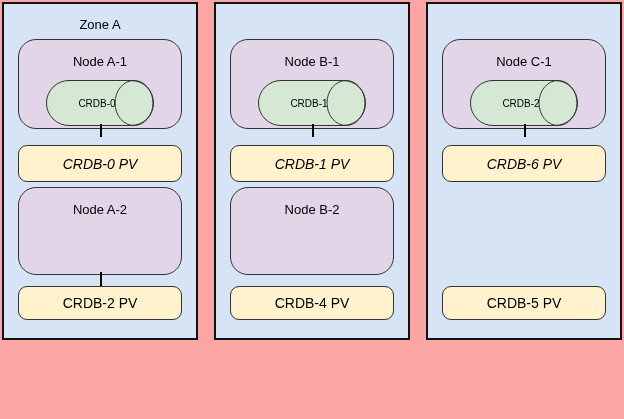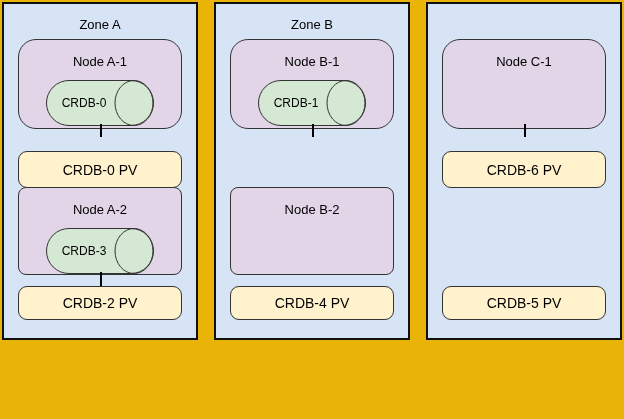--- a/index.html
+++ b/index.html
@@ -1,60 +1,60 @@
 <!DOCTYPE html>
 <html><head>
 <meta charset="utf-8">
 <style>
   html,body { margin:0; padding:0; background:#000; }
   .stage {
-    position:relative; width:624px; height:419px; background:#eab308;
+    position:relative; width:624px; height:419px; background:#fca5a5;
     font-family:"Liberation Sans", sans-serif; color:#000; overflow:hidden;
   }
   .zone {
     position:absolute; top:2px; width:196px; height:338px;
     background:#d6e4f5; border:2px solid #101010; box-sizing:border-box;
   }
   .zone-label {
     position:absolute; top:13px; left:0; width:100%;
     text-align:center; font-size:13px; line-height:15px;
   }
   .node {
     position:absolute; left:14px; width:164px;
     background:#e1d5e7; border:1px solid #333333; border-radius:18px;
     box-sizing:border-box;
   }
   .node-row1 { top:35px; height:90px; }
-  .node-row2 { top:183px; height:88px;border-radius:8px; }
+  .node-row2 { top:183px; height:88px; }
   .node-label {
     position:absolute; top:14px; left:0; width:100%;
     text-align:center; font-size:13px; line-height:15px;
   }
   .cylinder {
     position:absolute; left:27px; top:40px; width:108px; height:46px;
   }
   .cylinder svg { display:block; }
   .db-label {
-    position:absolute; left:0; top:0; width:76px; height:100%;
+    position:absolute; left:13px; top:0; width:76px; height:100%;
     display:flex; align-items:center; justify-content:center;
-    font-size:12px;
+    font-size:10px;
   }
   .connector {
     position:absolute; left:96px; width:2px; background:#000;
   }
   .connector-row1 { top:120px; height:13px; }
   .connector-row2 { top:268px; height:14px; }
   .pv {
     position:absolute; left:14px; width:164px;
     background:#fff2cc; border:1px solid #333333; border-radius:9px;
     box-sizing:border-box;
     display:flex; align-items:center; justify-content:center;
     font-size:14px;
   }
-  .pv-row1 { top:147px; height:37px; }
+  .pv-row1 { top:141px; height:37px;font-style:italic; }
   .pv-row2 { top:282px; height:34px; }
 </style>
 </head>
 <body>
 
 <div class="stage">
 
   <div class="zone" style="left:2px">
     <div class="zone-label">Zone A</div>
 
@@ -68,61 +68,63 @@
         <div class="db-label">CRDB-0</div>
       </div>
     </div>
     <div class="connector connector-row1"></div>
     <div class="pv pv-row1">
       <span>CRDB-0 PV</span>
     </div>
 
     <div class="node node-row2">
       <div class="node-label">Node A-2</div>
-      <div class="cylinder">
-        <svg width="108" height="46" viewBox="0 0 108 46">
-          <rect x="0.5" y="0.5" width="107" height="45" rx="22.5" ry="22.5" fill="#d5e8d4" stroke="#333333" stroke-width="1"></rect>
-          <ellipse cx="88" cy="23" rx="19" ry="22.5" fill="none" stroke="#333333" stroke-width="1"></ellipse>
-        </svg>
-        <div class="db-label">CRDB-3</div>
-      </div>
     </div>
     <div class="connector connector-row2"></div>
     <div class="pv pv-row2">
       <span>CRDB-2 PV</span>
     </div>
   </div>
 
   <div class="zone" style="left:214px">
-    <div class="zone-label">Zone B</div>
 
     <div class="node node-row1">
       <div class="node-label">Node B-1</div>
       <div class="cylinder">
         <svg width="108" height="46" viewBox="0 0 108 46">
           <rect x="0.5" y="0.5" width="107" height="45" rx="22.5" ry="22.5" fill="#d5e8d4" stroke="#333333" stroke-width="1"></rect>
           <ellipse cx="88" cy="23" rx="19" ry="22.5" fill="none" stroke="#333333" stroke-width="1"></ellipse>
         </svg>
         <div class="db-label">CRDB-1</div>
       </div>
     </div>
     <div class="connector connector-row1"></div>
+    <div class="pv pv-row1">
+      <span>CRDB-1 PV</span>
+    </div>
 
     <div class="node node-row2">
       <div class="node-label">Node B-2</div>
     </div>
     <div class="pv pv-row2">
       <span>CRDB-4 PV</span>
     </div>
   </div>
 
   <div class="zone" style="left:426px">
 
     <div class="node node-row1">
       <div class="node-label">Node C-1</div>
+      <div class="cylinder">
+        <svg width="108" height="46" viewBox="0 0 108 46">
+          <rect x="0.5" y="0.5" width="107" height="45" rx="22.5" ry="22.5" fill="#d5e8d4" stroke="#333333" stroke-width="1"></rect>
+          <ellipse cx="88" cy="23" rx="19" ry="22.5" fill="none" stroke="#333333" stroke-width="1"></ellipse>
+        </svg>
+        <div class="db-label">CRDB-2</div>
+      </div>
     </div>
     <div class="connector connector-row1"></div>
     <div class="pv pv-row1">
       <span>CRDB-6 PV</span>
     </div>
 
     <div class="pv pv-row2">
       <span>CRDB-5 PV</span>
     </div>
   </div>

